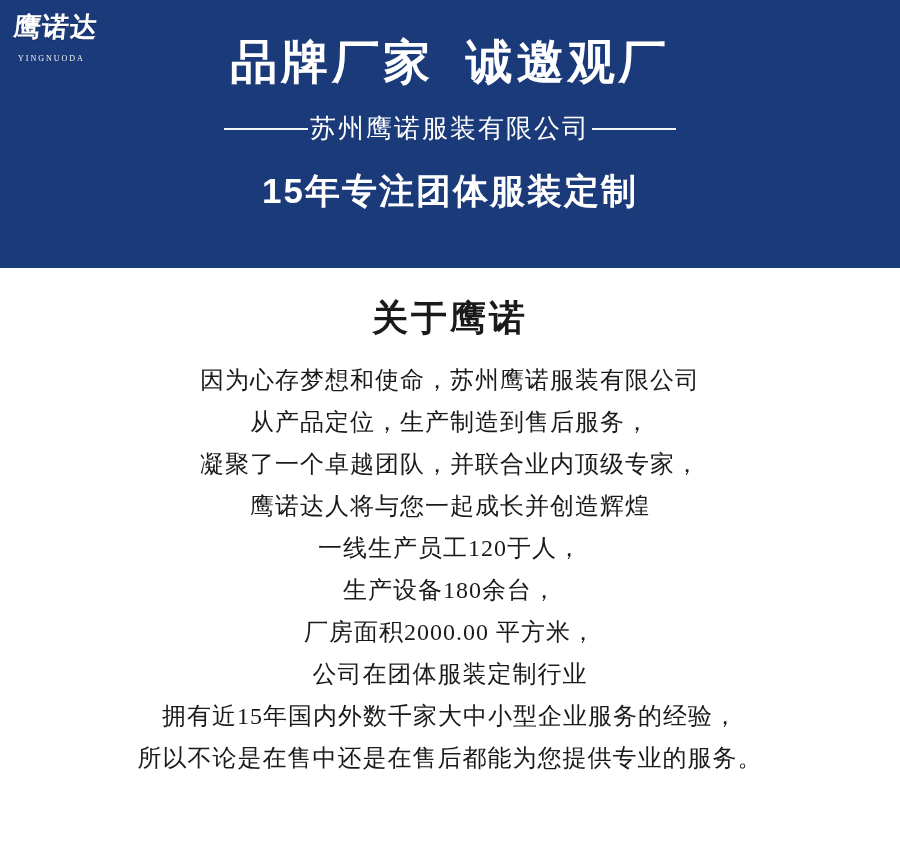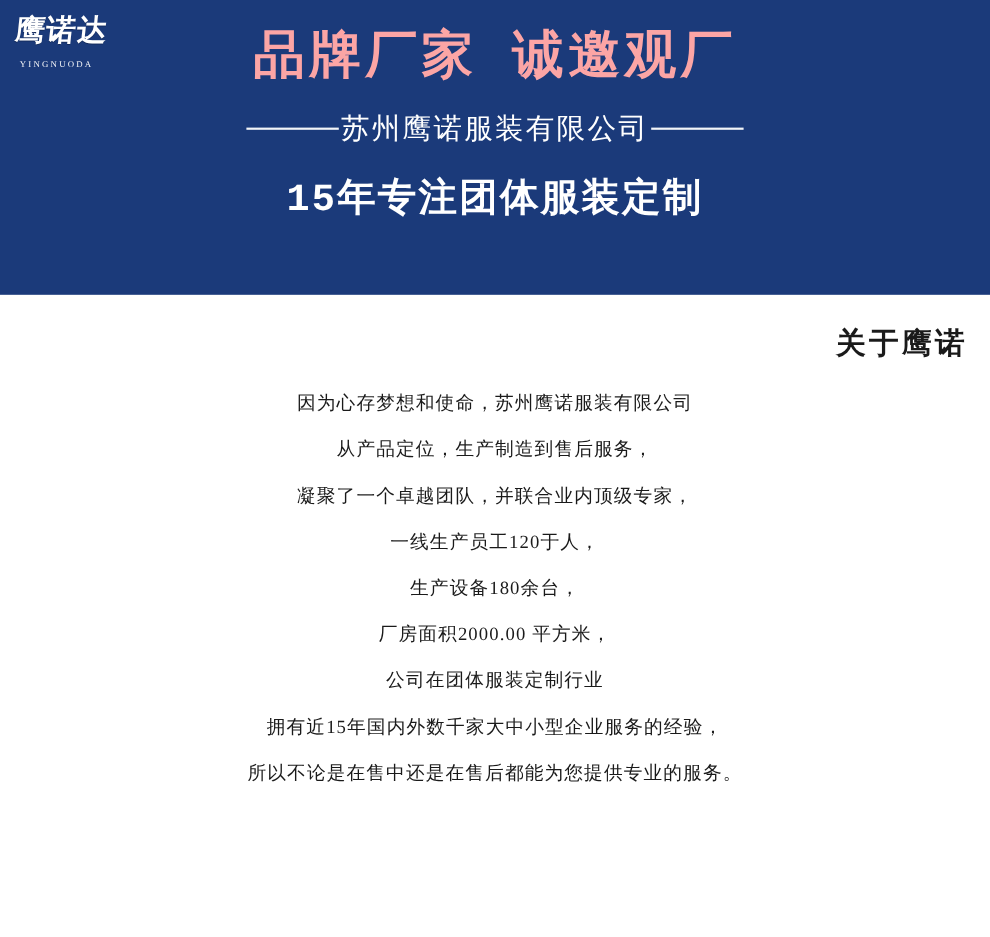--- a/index.html
+++ b/index.html
@@ -62,22 +62,22 @@
     left: 0;
     top: 0;
     width: 900px;
     height: 268px;
     display: flex;
     flex-direction: column;
     align-items: center;
     justify-content: flex-start;
   }
   .headline {
-    margin-top: 26px;
-    color: #fca5a5;
+    margin-top: 38px;
+    color: #ffffff;
     font-family: "Liberation Serif", serif;
     font-weight: bold;
     font-size: 47px;
     letter-spacing: 4px;
     text-align: center;
     line-height: 1.05;
     white-space: pre;
   }
   .subline-wrap {
     margin-top: 24px;
@@ -97,46 +97,45 @@
     color: #ffffff;
     font-family: "Liberation Serif", serif;
     font-size: 26px;
     letter-spacing: 2px;
     padding: 0 2px;
     white-space: nowrap;
   }
   .tagline {
     margin-top: 22px;
     color: #ffffff;
-    font-family: Liberation Mono, monospace;
+    font-family: Liberation Sans, sans-serif;
     font-weight: bold;
     font-size: 35px;
     letter-spacing: 2px;
     white-space: nowrap;
   }
 
   
   .content {
     width: 900px;
     box-sizing: border-box;
     padding: 26px 20px 10px 20px;
     text-align: center;
   }
   .section-title {
     font-family: "Liberation Serif", serif;
     font-weight: bold;
-    font-size: 27px;
+    font-size: 36px;
     color: #1a1a1a;
     letter-spacing: 3px;
     margin: 0 0 16px 0;
-    text-align: right;
   }
   .para {
     font-family: "Liberation Serif", serif;
-    font-size: 17px;
+    font-size: 24px;
     color: #1a1a1a;
     line-height: 42px;
     letter-spacing: 1px;
   }
   .para-line {
     display: block;
     white-space: nowrap;
   }
 </style>
 </head>
@@ -163,20 +162,21 @@
       <div class="tagline">15年专注团体服装定制</div>
     </div>
   </div>
 
   <div class="content">
     <h2 class="section-title">关于鹰诺</h2>
     <div class="para">
       <span class="para-line">因为心存梦想和使命，苏州鹰诺服装有限公司</span>
       <span class="para-line">从产品定位，生产制造到售后服务，</span>
       <span class="para-line">凝聚了一个卓越团队，并联合业内顶级专家，</span>
+      <span class="para-line">鹰诺达人将与您一起成长并创造辉煌</span>
       <span class="para-line">一线生产员工120于人，</span>
       <span class="para-line">生产设备180余台，</span>
       <span class="para-line">厂房面积2000.00 平方米，</span>
       <span class="para-line">公司在团体服装定制行业</span>
       <span class="para-line">拥有近15年国内外数千家大中小型企业服务的经验，</span>
       <span class="para-line">所以不论是在售中还是在售后都能为您提供专业的服务。</span>
     </div>
   </div>
 
 </div>

